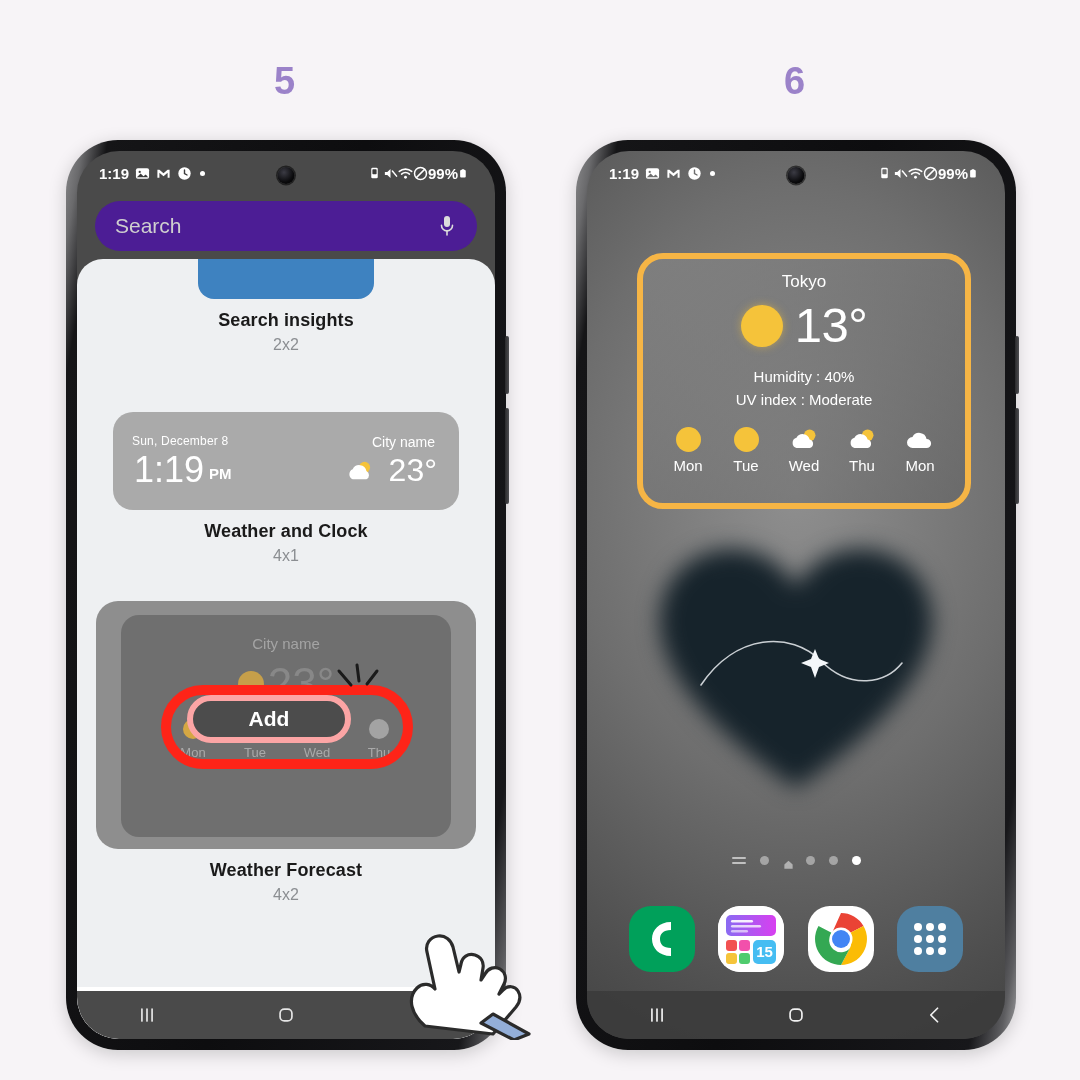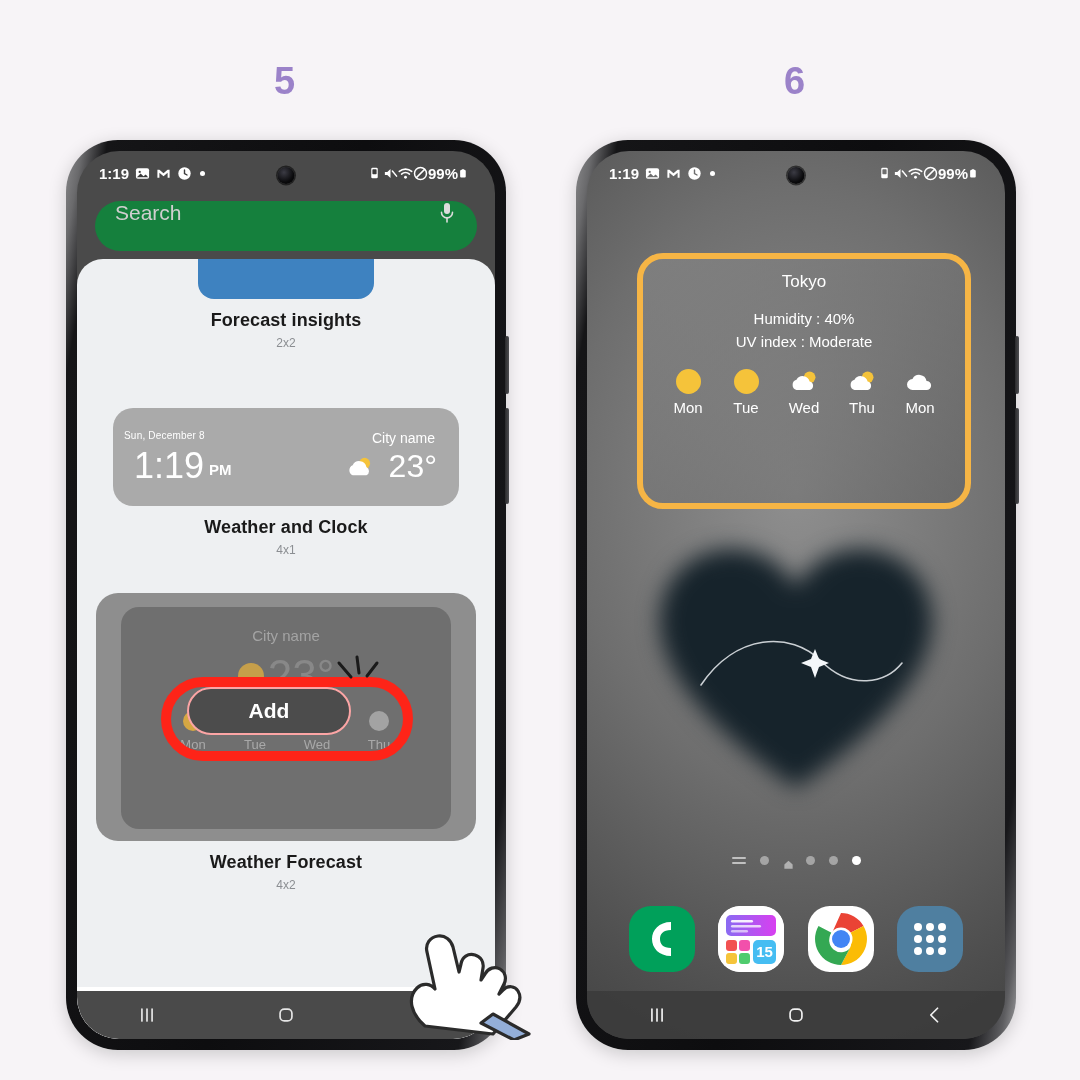--- a/index.html
+++ b/index.html
@@ -77,57 +77,57 @@
     z-index:7;
   }
 
   
   #phone-left .screen{background:#4a4a4a;}
 
   .search-bar{
     margin:6px 18px 0 18px;
     height:50px;
     border-radius:26px;
-    background:#15803d;
-    display:flex;
+    background:#4c1d95;
+    display:flex;align-items:center;
     padding:0 20px;
     gap:31px;
   }
   .search-bar .ph{
     color:#cfcfcf;font-size:21px;font-weight:400;flex:1;
   }
   .mic{width:20px;height:24px;}
 
   .widget-sheet{
     position:absolute;
     left:0;right:0;bottom:0;top:108px;
     background:#eef0f2;
     border-radius:26px 26px 0 0;
     overflow:hidden;
   }
   .sheet-scroll{position:relative;height:100%;}
 
   .w-entry{text-align:center;}
   .w-title{font-size:18px;font-weight:700;color:#1a1a1a;margin-top:11px;letter-spacing:.1px;}
-  .w-size{font-size:12px;color:#8b8e92;margin-top:5px;}
+  .w-size{font-size:16px;color:#8b8e92;margin-top:5px;}
 
   
   .blue-card{
     width:176px;height:40px;margin:0 auto;
     background:#3e82c0;
     border-radius:0 0 16px 16px;
   }
 
   
   .wc-card{
     width:346px;height:98px;margin:0 auto;
     background:#aaaaaa;border-radius:20px;
     position:relative;color:#fff;
   }
-  .wc-date{position:absolute;left:11px;top:22px;font-size:10px;font-weight:500;letter-spacing:.2px;}
+  .wc-date{position:absolute;left:19px;top:22px;font-size:12px;font-weight:500;letter-spacing:.2px;}
   .wc-time{position:absolute;left:21px;top:40px;font-size:36px;font-weight:400;line-height:1;}
   .wc-ampm{font-size:15px;font-weight:600;margin-left:5px;vertical-align:3px;}
   .wc-city{position:absolute;right:24px;top:22px;font-size:14px;font-weight:500;}
   .wc-temp{position:absolute;right:22px;top:42px;font-size:32px;font-weight:400;line-height:1;}
   .wc-ico{position:absolute;right:84px;top:48px;width:30px;height:22px;}
 
   
   .fc-block{
     width:380px;margin:0 auto;
     background:#8e8e8e;
@@ -160,21 +160,21 @@
     box-sizing:border-box;
     z-index:5;
   }
   
   .add-btn{
     position:absolute;
     left:66px;top:80px;
     width:164px;height:48px;
     border-radius:26px;
     background:#4c4c4c;
-    border:2px solid #fca5a5;
+    border:6px solid #fca5a5;
     box-sizing:border-box;
     display:flex;align-items:center;justify-content:center;
     color:#fff;font-size:21px;font-weight:700;
     z-index:6;
   }
   .tap-rays{position:absolute;left:208px;top:42px;width:70px;height:58px;z-index:7;}
 
   .hand{
     position:absolute;
     left:315px;top:770px;
@@ -352,21 +352,21 @@
             <path d="M10 17 L10 21" stroke="#dcdcdc" stroke-width="1.6" stroke-linecap="round"></path>
           </svg>
       </span>
     </div>
 
     <div class="widget-sheet">
       <div class="sheet-scroll">
 
         <div class="w-entry" style="margin-top:0;">
           <div class="blue-card"></div>
-          <div class="w-title">Forecast insights</div>
+          <div class="w-title">Search insights</div>
           <div class="w-size">2x2</div>
         </div>
 
         <div class="w-entry" style="margin-top:58px;">
           <div class="wc-card">
             <div class="wc-date">Sun, December 8</div>
             <div class="wc-time">
               <span>1:19</span><span class="wc-ampm">PM</span>
             </div>
             <div class="wc-city">City name</div>
@@ -565,20 +565,24 @@
           <svg viewBox="0 0 16 16" width="10" height="15">
               <rect x="3.4" y="2.4" width="9" height="12" rx="1.6" fill="#fff"></rect>
               <rect x="5.8" y="1" width="4.4" height="1.6" rx=".7" fill="#fff"></rect>
             </svg>
         </span>
       </div>
     </div>
 
     <div class="ww-inner">
       <div class="ww-city">Tokyo</div>
+      <div class="ww-main">
+        <span class="ww-sun"></span>
+        <span class="ww-temp">13°</span>
+      </div>
       <div class="ww-meta">
         <div>Humidity : 40%</div>
         <div>UV index : Moderate</div>
       </div>
       <div class="ww-days">
         <div class="ww-day">
           <div class="ww-dico">
               <span class="ww-sundot"></span>
             </div>
           <div class="ww-dname">Mon</div>

